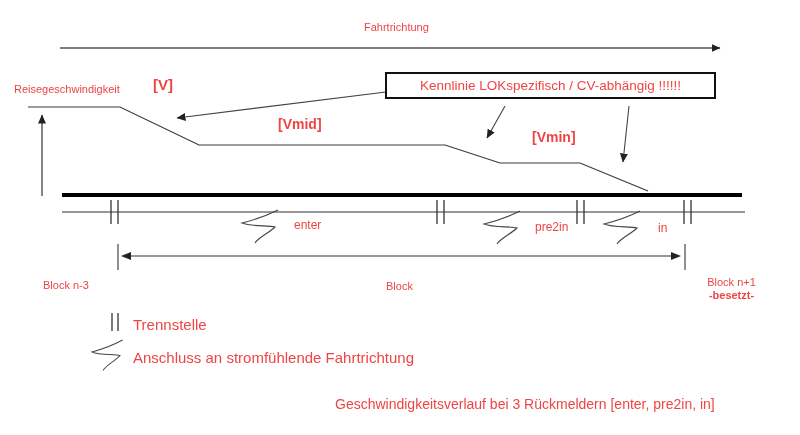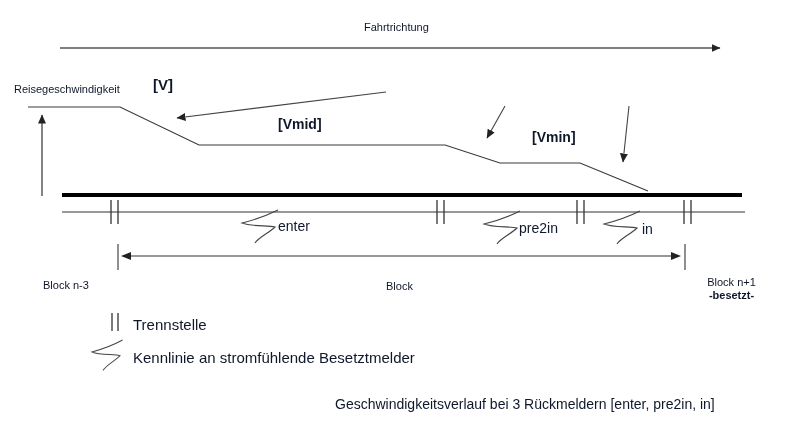--- a/index.html
+++ b/index.html
@@ -1,25 +1,25 @@
 <!DOCTYPE html>
 <html><head>
 <meta charset="utf-8">
 <style>
   html,body{margin:0;padding:0;background:#fff;}
   .canvas{
     position:relative;width:800px;height:435px;background:#ffffff;
-    font-family:"Liberation Sans","DejaVu Sans",sans-serif;color:#0f172a;
+    font-family:"Liberation Sans","DejaVu Sans",sans-serif;color:#ef4444;
     overflow:hidden;
   }
   .canvas svg{position:absolute;left:0;top:0;}
   .txt{position:absolute;white-space:nowrap;line-height:1.1;}
   .t11{font-size:11px;}
   .t10{font-size:15px;}
-  .t13{font-size:14px;}
+  .t13{font-size:12px;margin-left:16px;}
   .t14b{font-size:14px;font-weight:bold;}
   .t15b{font-size:15px;font-weight:bold;}
   .caption{font-size:14px;}
   .kbox{
     position:absolute;left:385px;top:72px;width:331px;height:27px;
     border:2.5px solid #111;box-sizing:border-box;
     display:flex;align-items:center;justify-content:center;
     font-size:13.5px;background:#fff;
   }
   .ctr{text-align:center;}
@@ -83,30 +83,33 @@
         <line x1="118" y1="313" x2="118" y2="331"></line>
     </g>
     <use href="#squiggle" transform="translate(92,340) scale(0.85,0.92)"></use>
   </svg>
 
   <div class="txt t11" style="left:364px;top:21px;">Fahrtrichtung</div>
 
   <div class="txt t11" style="left:14px;top:83px;">Reisegeschwindigkeit</div>
   <div class="txt t15b" style="left:153px;top:77px;">[V]</div>
 
+  <div class="kbox">
+    <span>Kennlinie LOKspezifisch / CV-abhängig !!!!!!</span>
+  </div>
 
   <div class="txt t14b" style="left:278px;top:117px;">[Vmid]</div>
   <div class="txt t14b" style="left:520px;top:130px;padding-left:12px;">[Vmin]</div>
 
   <div class="txt t13" style="left:278px;top:219px;">enter</div>
   <div class="txt t13" style="left:519px;top:221px;">pre2in</div>
   <div class="txt t13" style="left:642px;top:222px;">in</div>
 
   <div class="txt t11" style="left:43px;top:279px;">Block n-3</div>
   <div class="txt t11" style="left:386px;top:280px;">Block</div>
   <div class="txt t11 ctr" style="left:694px;top:276px;width:75px;">Block n+1</div>
   <div class="txt t11 ctr" style="left:694px;top:289px;width:75px;font-weight:bold;">-besetzt-</div>
 
   <div class="txt t10" style="left:133px;top:317px;">Trennstelle</div>
-  <div class="txt t10" style="left:133px;top:350px;">Kennlinie an stromfühlende Besetztmelder</div>
+  <div class="txt t10" style="left:133px;top:350px;">Anschluss an stromfühlende Fahrtrichtung</div>
 
   <div class="txt caption" style="left:335px;top:397px;">Geschwindigkeitsverlauf bei 3 Rückmeldern [enter, pre2in, in]</div>
 </div>
 
 </body></html>

